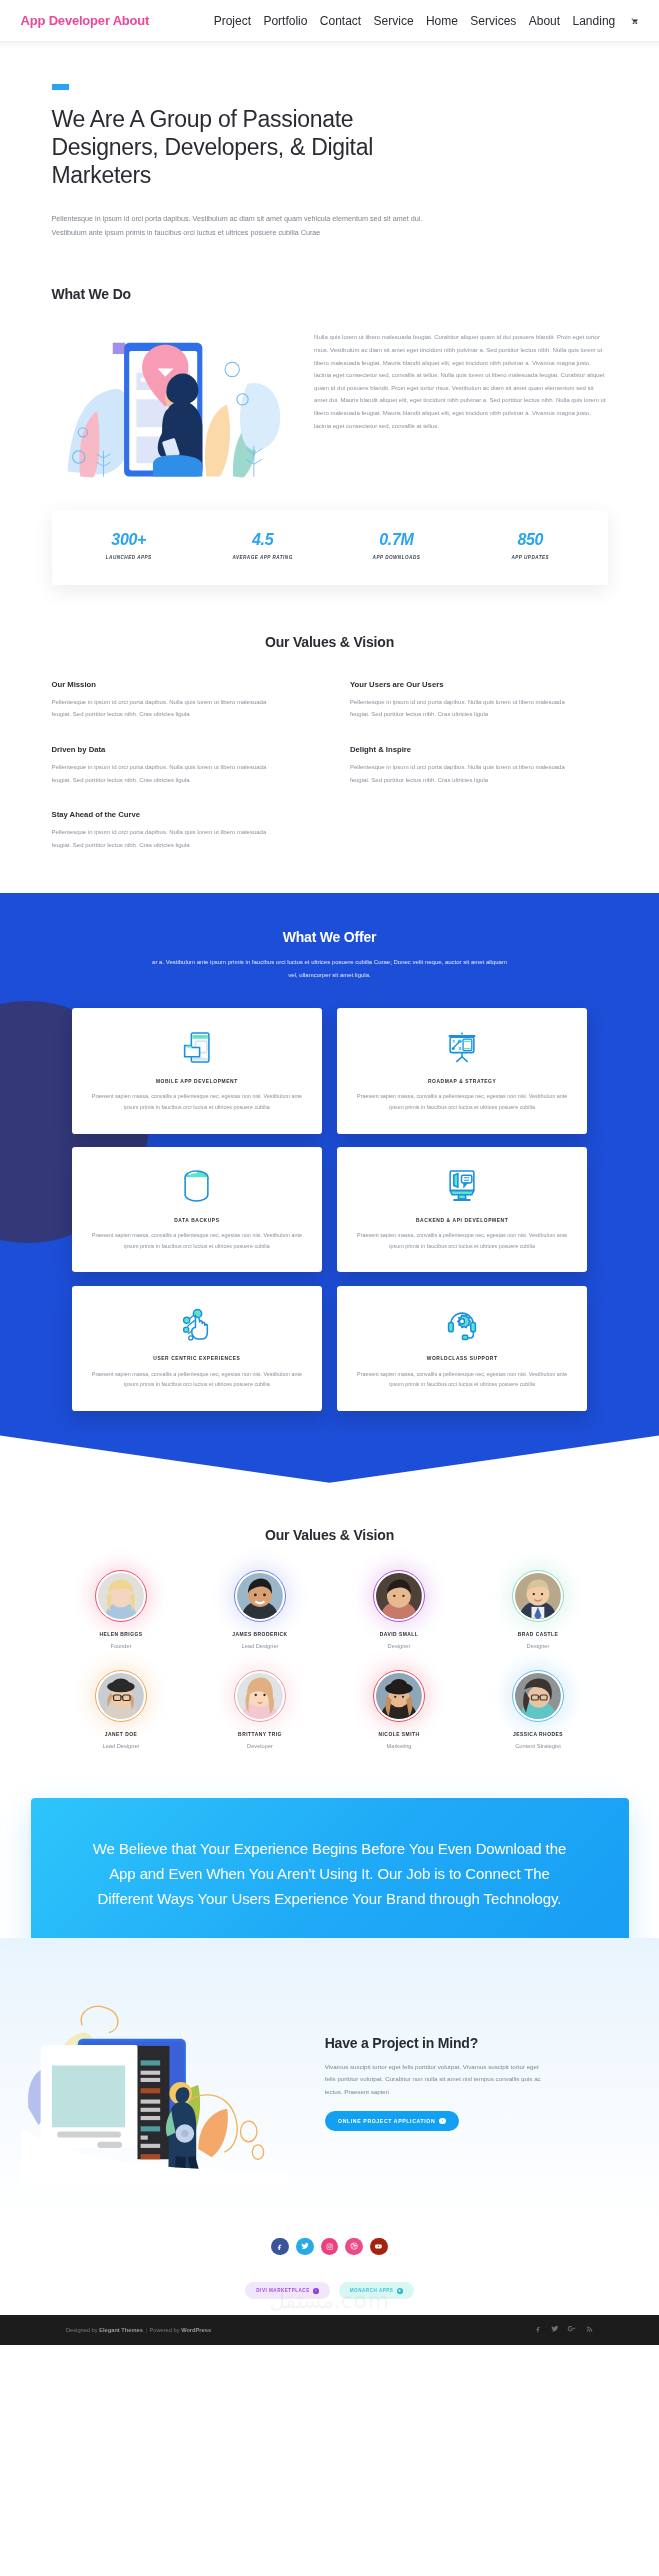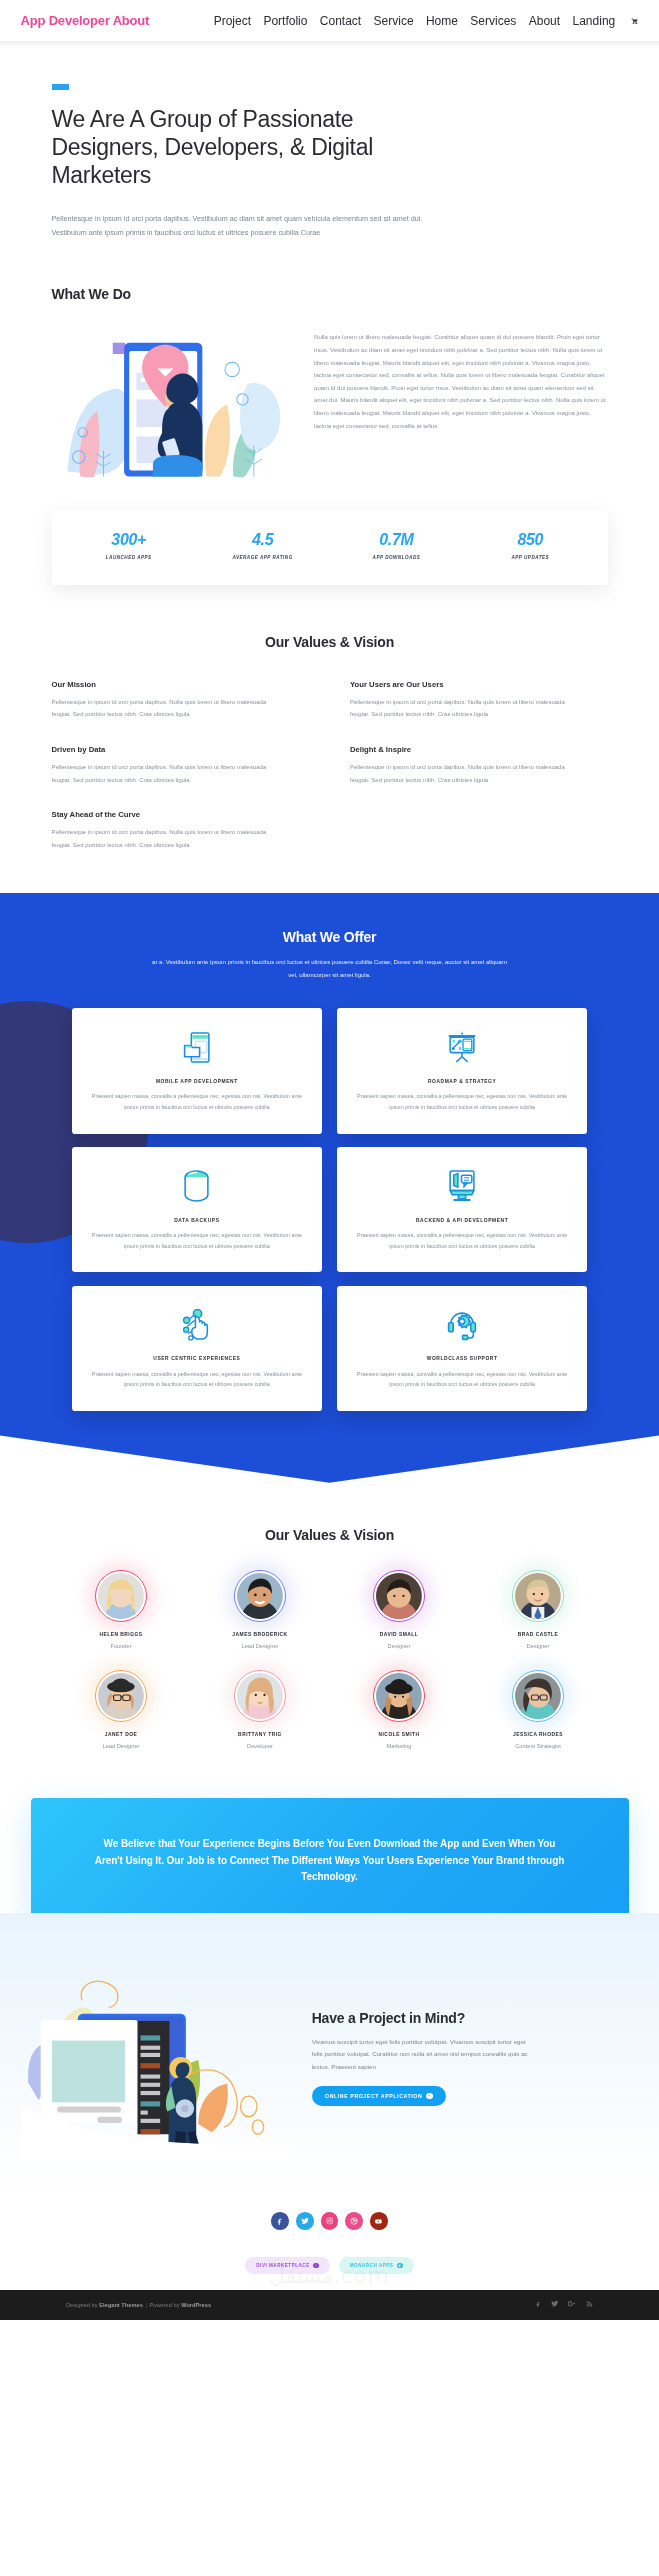--- a/index.html
+++ b/index.html
@@ -264,34 +264,34 @@
     width: 598px;
     margin: 0 auto;
     background: linear-gradient(135deg, #2ec5fb 0%, #1fa9f6 55%, #189ef5 100%);
     border-radius: 4.1px;
     padding: 38px 62px 40px;
     text-align: center;
     box-shadow: 0 10.3px 31px rgba(31,169,246,0.22);
   }
   .quote-text {
     color: #fff;
-    font-size: 10px;
+    font-size: 15px;
     line-height: 1.68;
-    font-weight: 700;
+    font-weight: 400;
     letter-spacing: -0.1px;
   }
 
   
   .project-section {
     position: relative;
     background: linear-gradient(to bottom, #e8f4fd 0%, #f3f9fe 45%, #ffffff 100%);
     padding: 41px 0 31px;
     margin-top: -13.4px;
   }
-  .project-row { display: flex; align-items: center; gap: 18px; }
+  .project-row { display: flex; align-items: center; gap: 31px; }
   .project-illus { width: 268px; flex: none; margin-left: -31px; }
   .project-copy { flex: 1; padding-left: 5.2px; }
   .project-title {
     font-size: 14px;
     font-weight: 700;
     color: #2b2b34;
     letter-spacing: -0.2px;
   }
   .project-body {
     margin-top: 9.3px;

